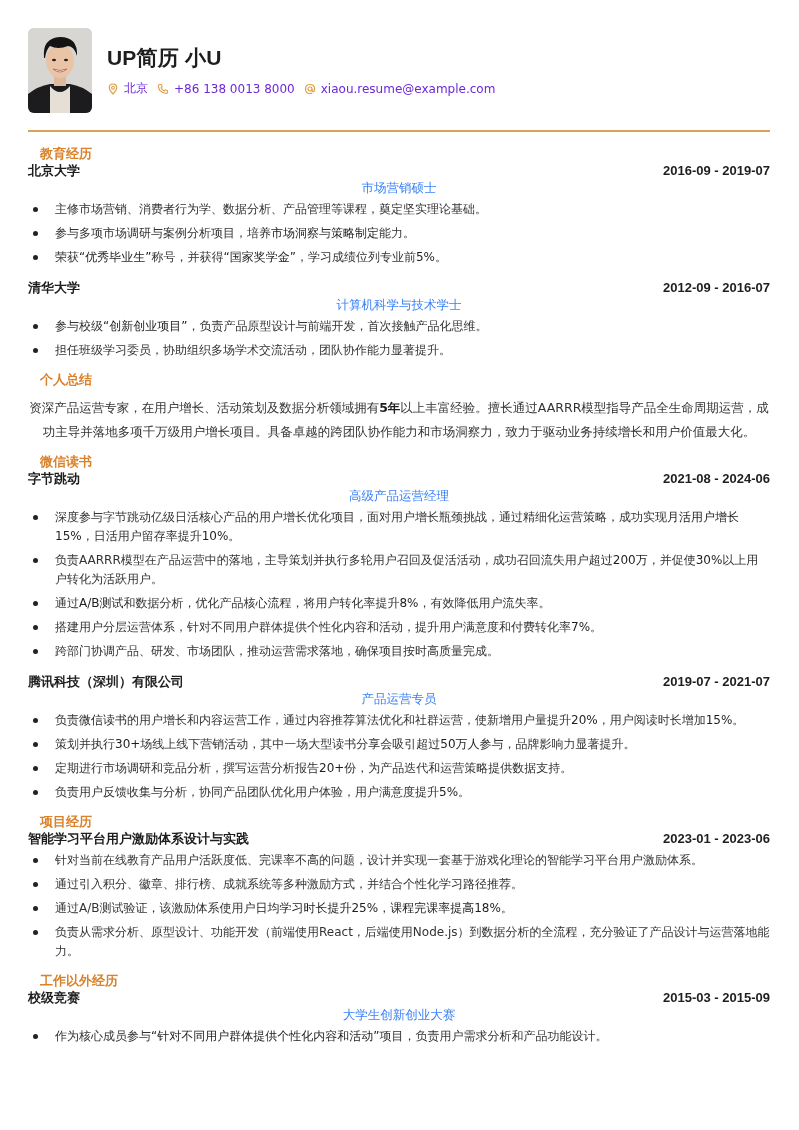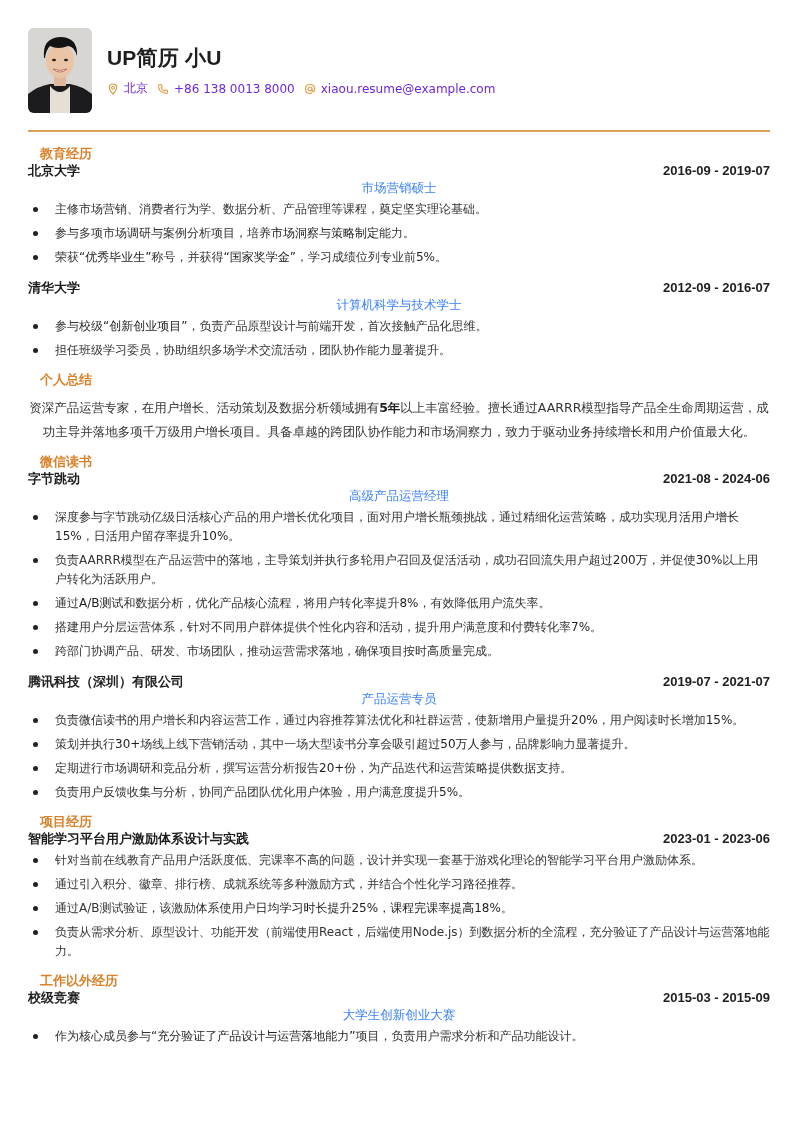--- a/index.html
+++ b/index.html
@@ -204,18 +204,18 @@
     <div class="section-title">工作以外经历</div>
     <div class="entry">
       <div class="entry-head">
         <span class="entry-title">校级竞赛</span>
         <span class="entry-date">2015-03 - 2015-09</span>
       </div>
       <div class="entry-sub">
         <span>大学生创新创业大赛</span>
       </div>
       <ul class="bullets">
-          <li><span>作为核心成员参与</span><b>“充分验证了产品设计与运营落地能力”</b><span>项目，负责用户需求分析和产品功能设计。</span></li>
+          <li><span>作为核心成员参与</span><b>“针对不同用户群体提供个性化内容和活动”</b><span>项目，负责用户需求分析和产品功能设计。</span></li>
         </ul>
     </div>
   </div>
 
 </div>
 
 </body></html>

